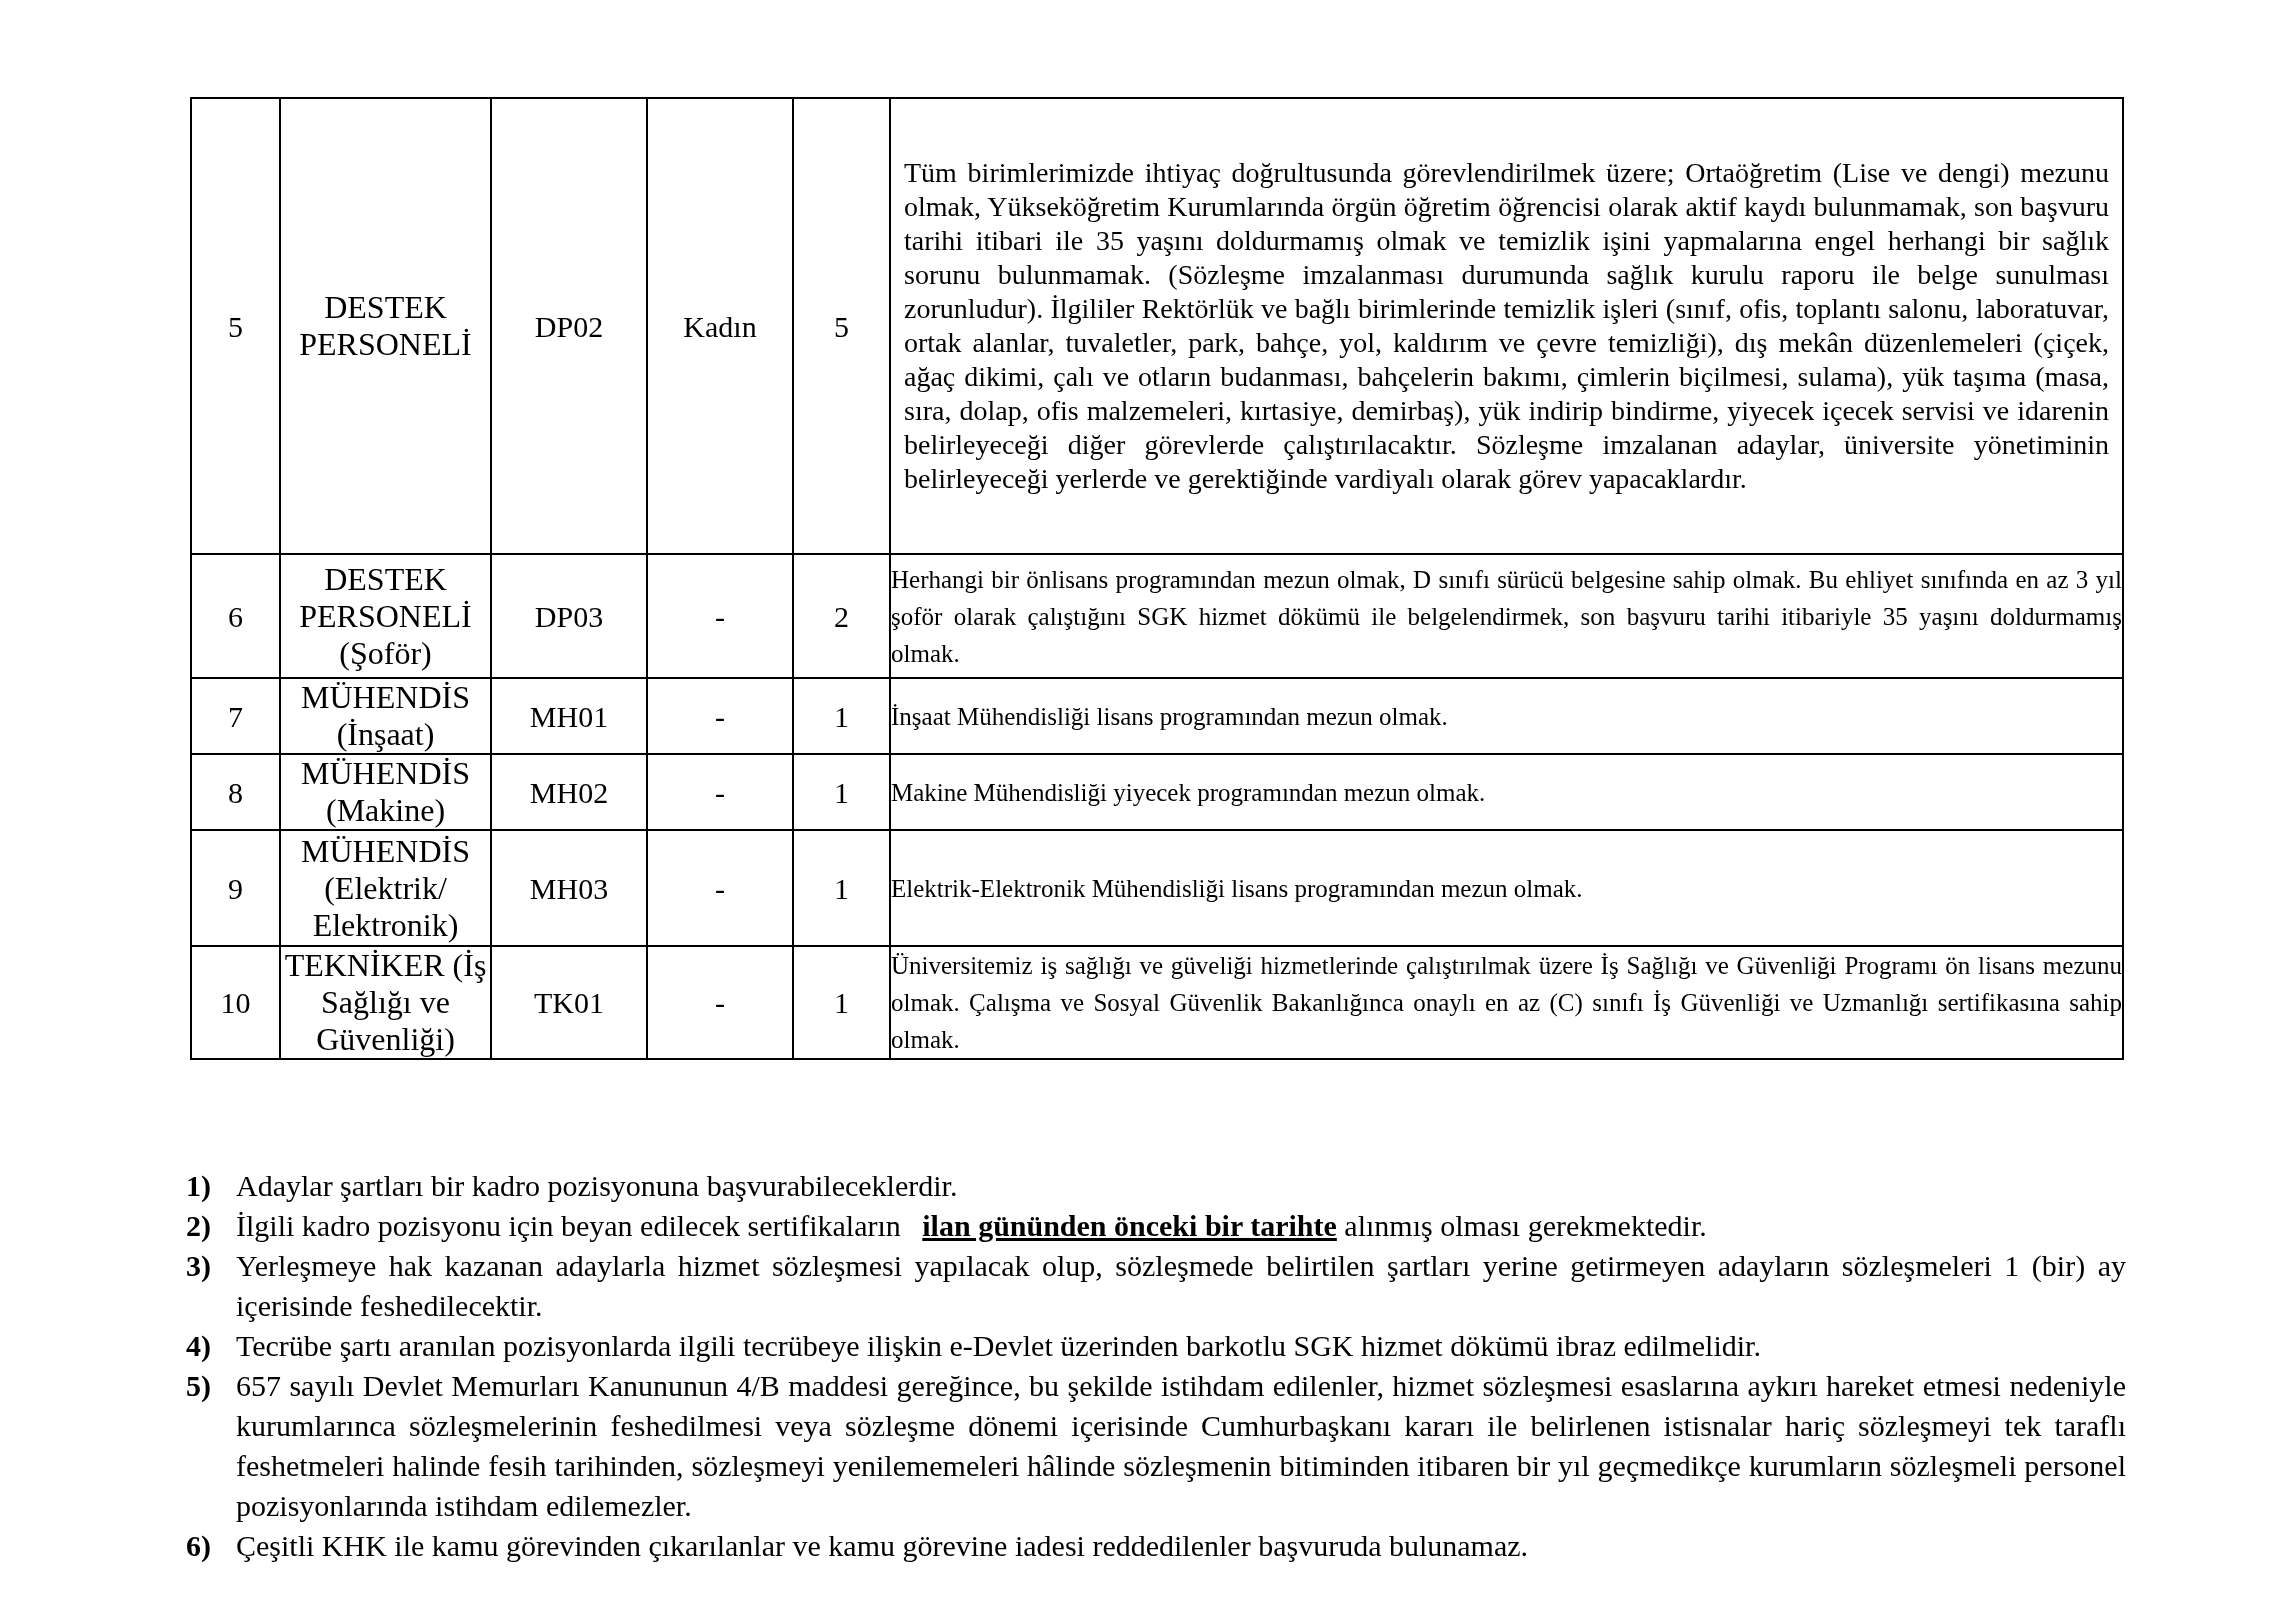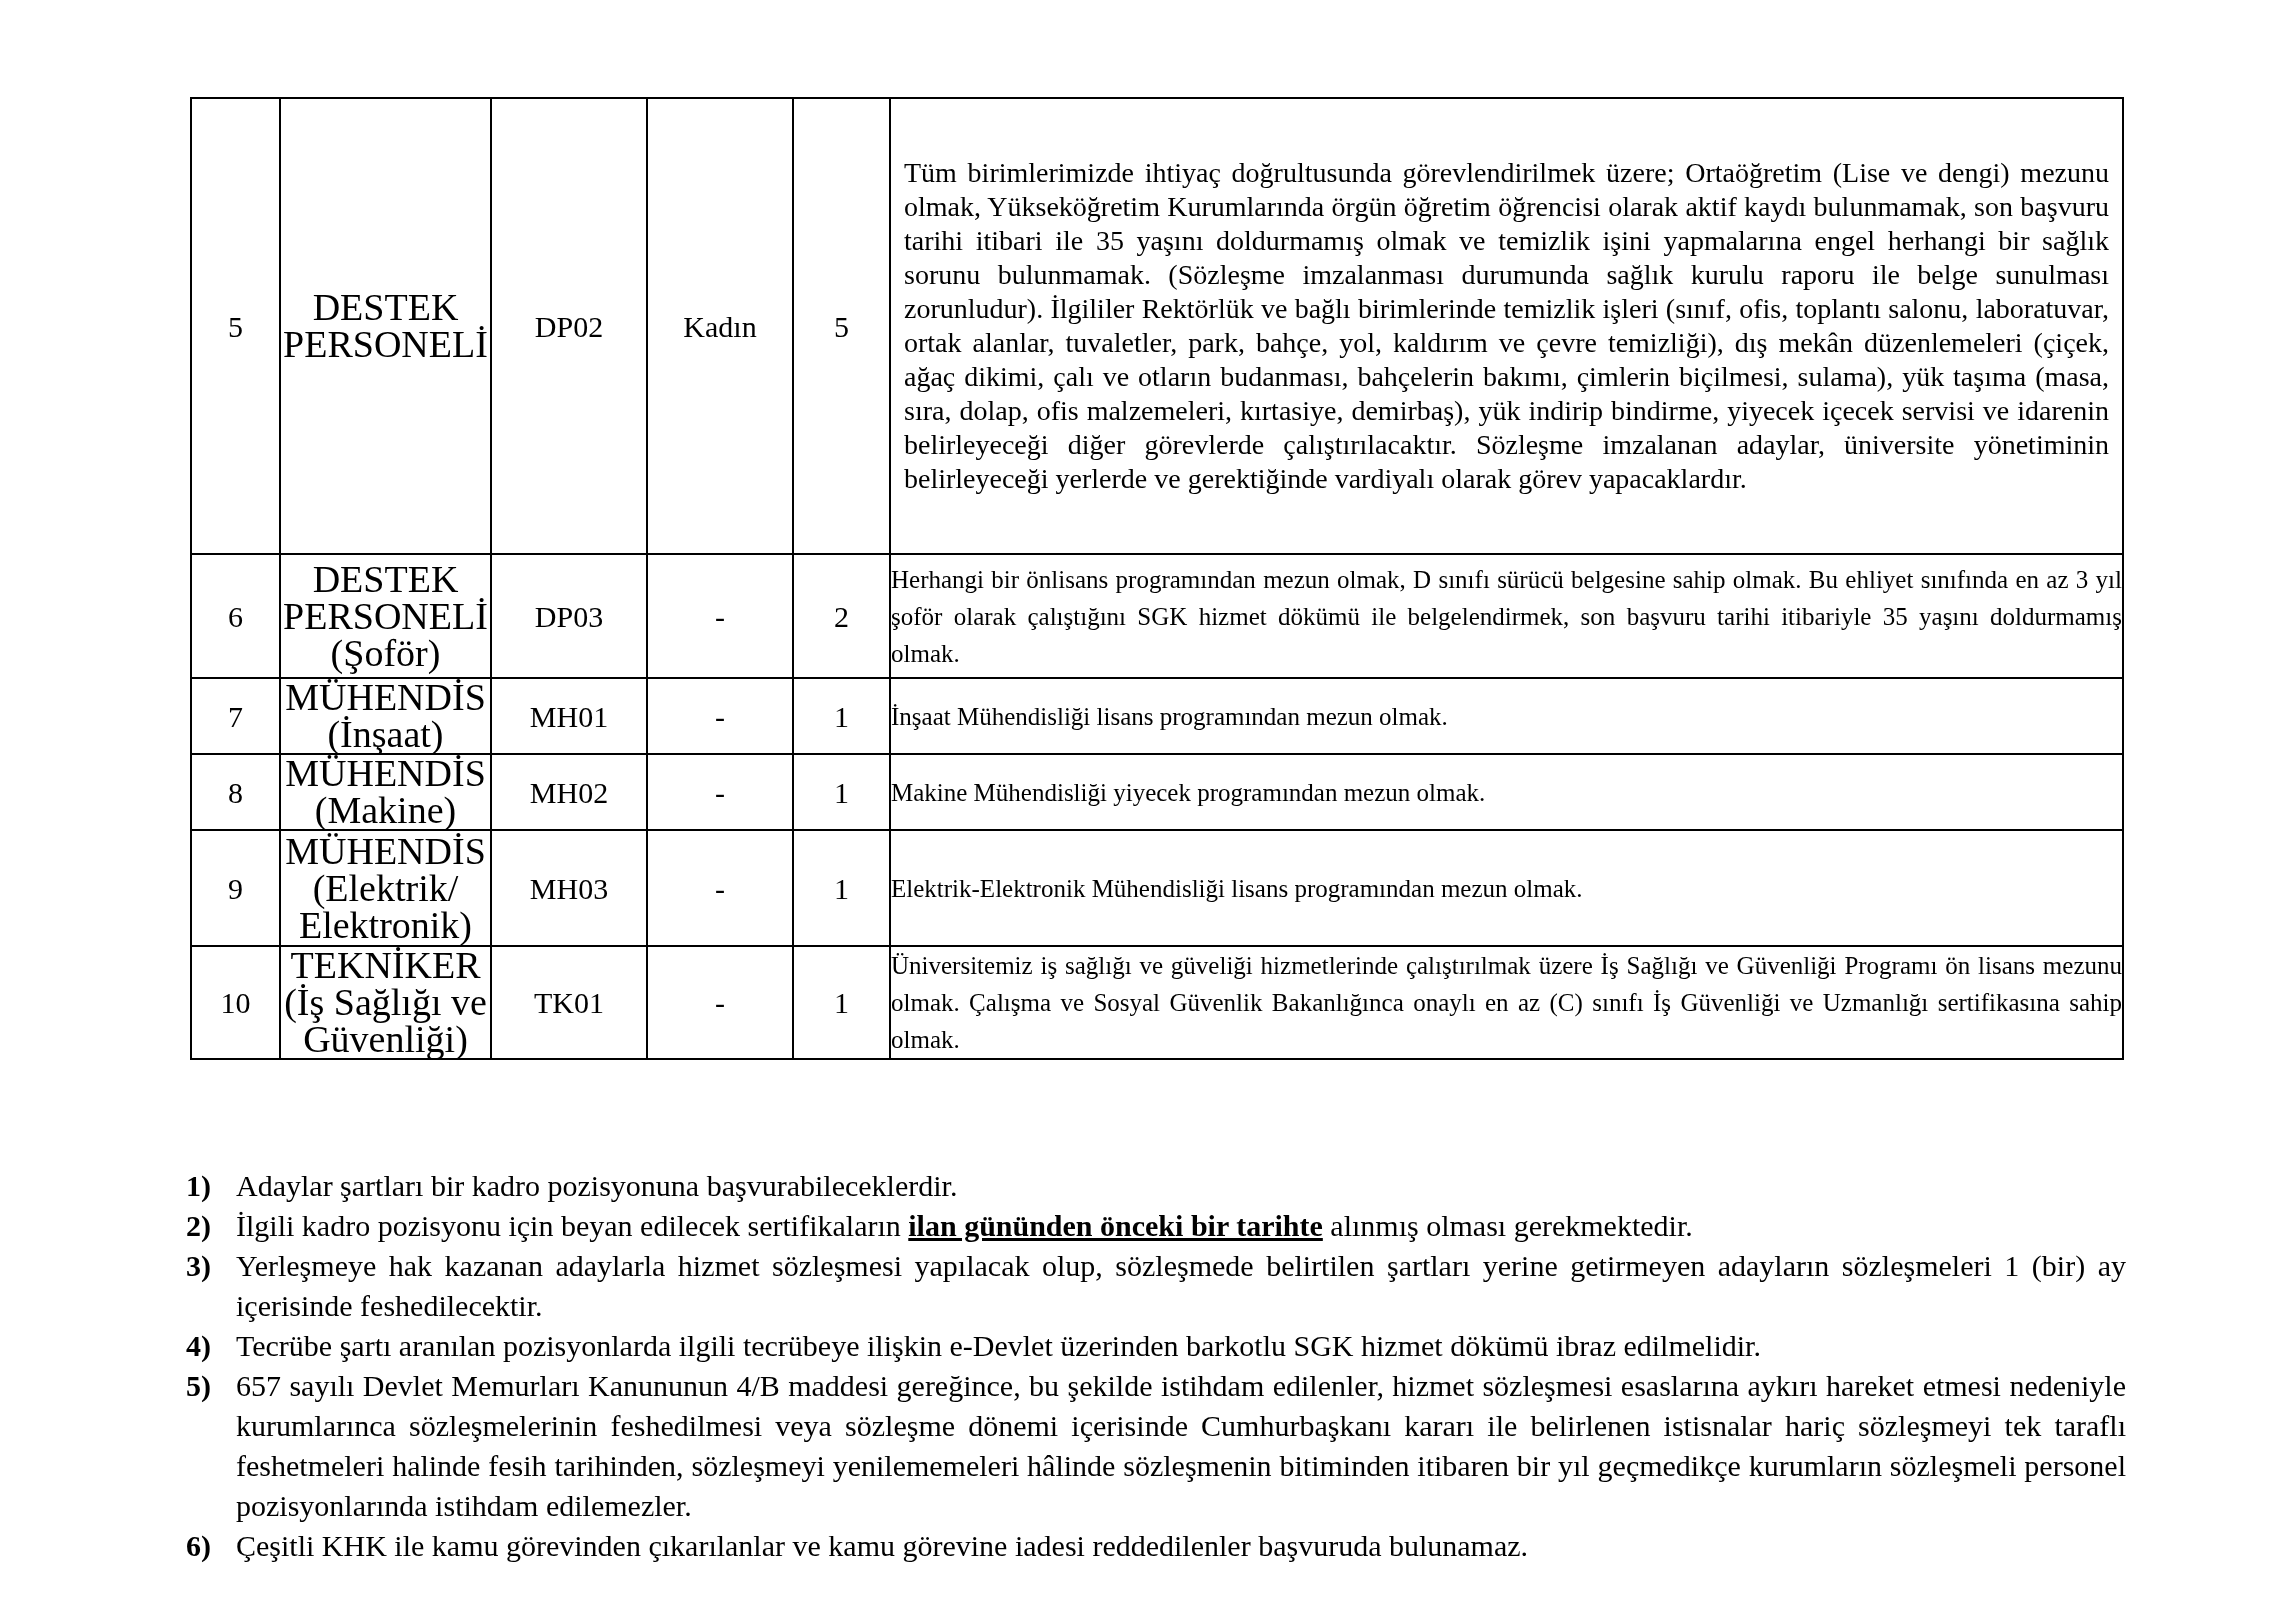--- a/index.html
+++ b/index.html
@@ -35,21 +35,21 @@
   tr.r9  { height: 116px; }
   tr.r10 { height: 111px; }
 
   td.c-no, td.c-code, td.c-gender, td.c-count {
     text-align: center;
     font-size: 30px;
     line-height: 35px;
   }
   td.c-title {
     text-align: center;
-    font-size: 38px;
+    font-size: 32px;
     line-height: 37px;
     padding: 0 9.2px;
   }
   td.c-desc {
     font-size: 25px;
     line-height: 37px;
     text-align: justify;
     padding: 5.2px 13px 5.2px 13px;
   }
   tr.r5 td.c-desc {
@@ -89,20 +89,21 @@
     font-weight: bold;
   }
   .note .ntext {
     flex: 1 1 auto;
     text-align: justify;
   }
   .emph {
     font-weight: bold;
     text-decoration: underline;
     text-decoration-thickness: 2.6px;
+    margin-left: 14px;
   }
 </style>
 </head>
 <body>
 
 <div class="page">
 
   <table class="positions">
     <colgroup>
       <col style="width:89px">

